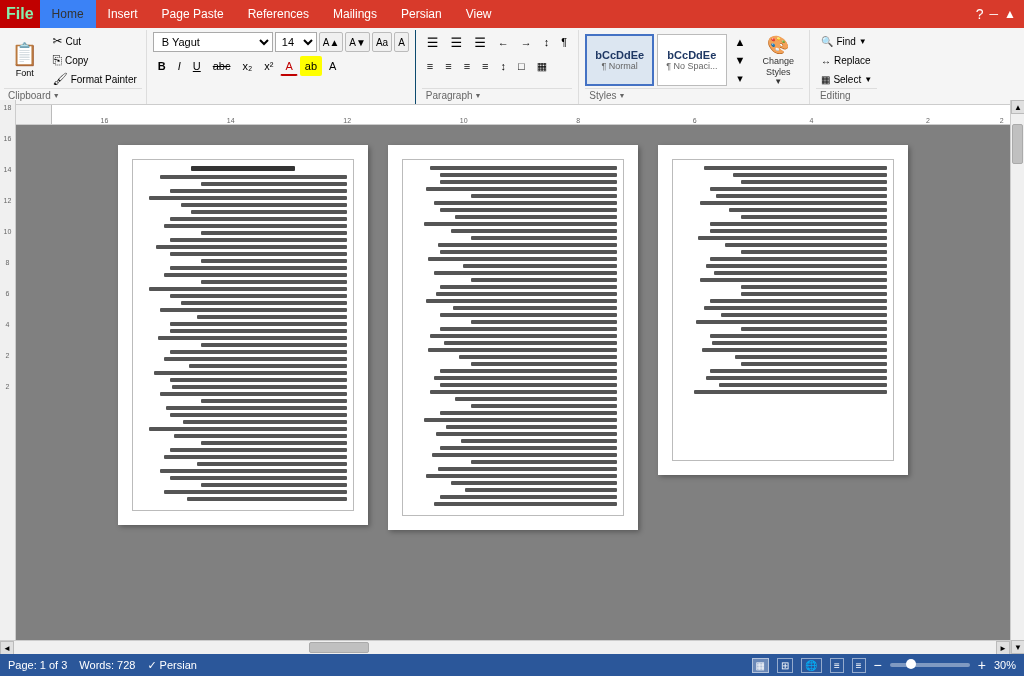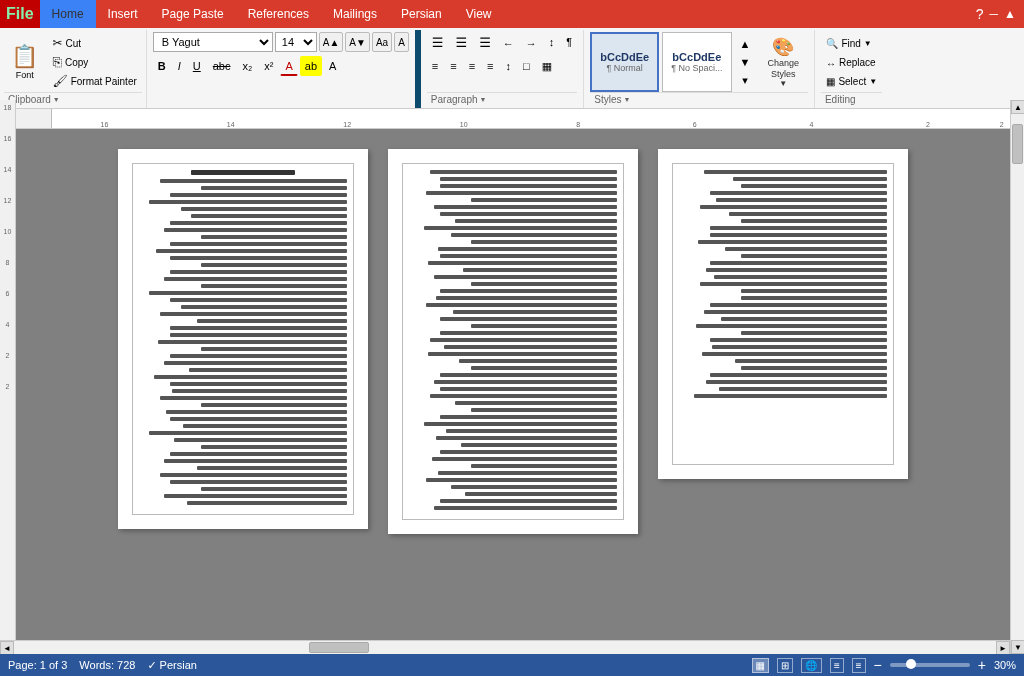--- a/index.html
+++ b/index.html
@@ -109,21 +109,21 @@
     .format-btn.italic { font-style: italic; }
     .format-btn.underline { text-decoration: underline; }
     .format-btn.strikethrough { text-decoration: line-through; }
 
     .style-box {
       border: 1px solid #bbb;
       padding: 2px 8px;
       background: white;
       cursor: pointer;
       font-size: 11px;
-      height: 60px;
+      height: 52px;
       display: flex;
       flex-direction: column;
       align-items: center;
       justify-content: center;
       min-width: 64px;
     }
 
     .style-box .style-preview {
       font-size: 14px;
       font-weight: bold;
@@ -447,21 +447,21 @@
         </div>
       </div>
       <div class="group-label-row">
         <div class="group-label-cell">
           <span>Clipboard</span>
           <span class="arrow-down">▼</span>
         </div>
       </div>
     </div>
 
-    <div style="display:flex; flex-direction:column; border-right:6px solid #0c4a6e; padding:2px 6px;">
+    <div style="display:flex; flex-direction:column; border-right:1px solid #0c4a6e; padding:2px 6px;">
       <div style="display:flex; flex-direction:column; gap:2px; flex:1;">
         <div class="font-row">
           <select class="font-select">
             <option>B Yagut</option>
           </select>
           <select class="size-select">
             <option>14</option>
           </select>
           <button class="small-btn">A▲</button>
           <button class="small-btn">A▼</button>

